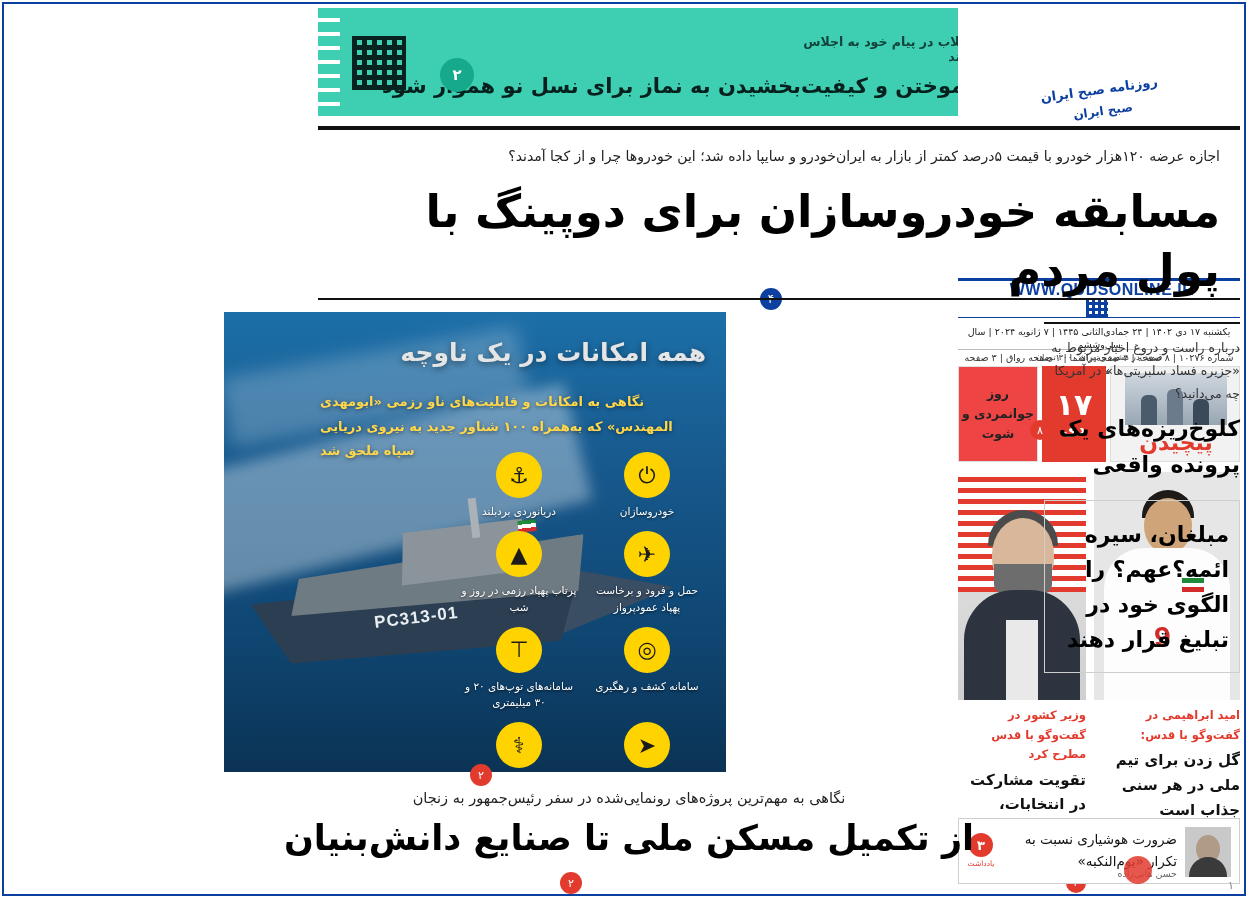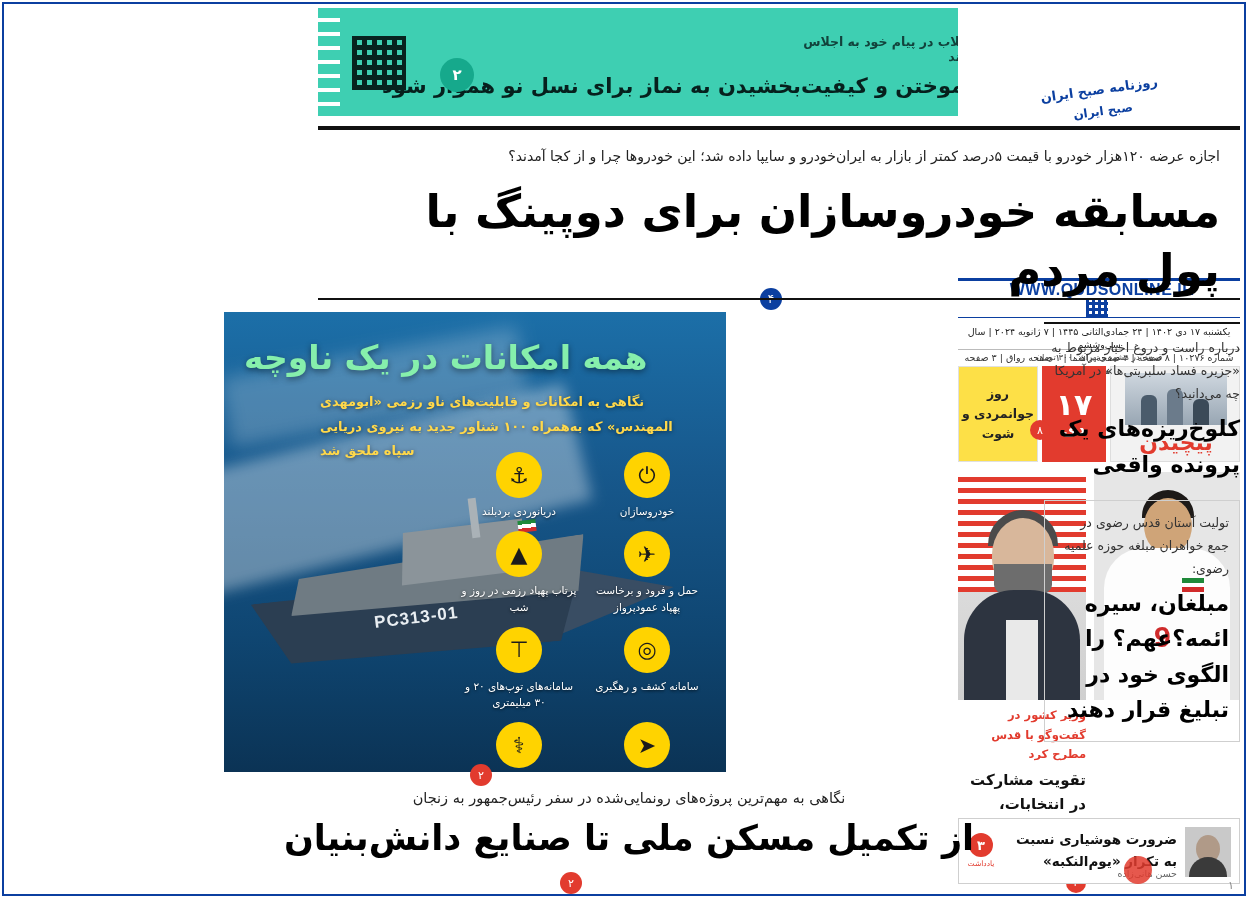--- a/index.html
+++ b/index.html
@@ -145,21 +145,21 @@
   }
   .day-box {
     position: absolute; top: 366px; left: 1042px; width: 64px; height: 96px;
     background: #e23b2e; color: #fff;
     display: flex; flex-direction: column; align-items: center; justify-content: center;
   }
   .day-box .num { font-size: 30px; font-weight: bold; line-height: 1; }
   .day-box .mon { font-size: 16px; font-weight: bold; text-align: center; }
   .rooz-box {
     position: absolute; top: 366px; left: 958px; width: 80px; height: 96px;
-    background: #fde047; border: 1px solid #e0e0e0;
+    background: #ef4444; border: 1px solid #e0e0e0;
     display: flex; flex-direction: column; align-items: center; justify-content: center;
     text-align: center; font-size: 12.5px; font-weight: bold; color: #222; line-height: 1.6;
   }
 
   .photo-minister {
     position: absolute; top: 472px; left: 958px; width: 128px; height: 228px;
     background: linear-gradient(180deg,#e8e8e8 0%,#cfcfcf 100%);
     overflow: hidden;
   }
   .stripes {
@@ -234,21 +234,21 @@
     border: 1px solid #cfcfcf; background: #fff;
   }
   .bb-photo {
     position: absolute; top: 8px; right: 8px; width: 46px; height: 50px;
     background: #c9c9c9; overflow: hidden;
   }
   .bb-photo .h { position:absolute; top:8px; left:11px; width:24px; height:28px; background:#b09a88; border-radius:50%; }
   .bb-photo .b { position:absolute; bottom:0; left:4px; width:38px; height:20px; background:#3a3a3a; border-radius:20px 20px 0 0;}
   .bb-text {
     position: absolute; top: 10px; right: 62px; left: 56px; text-align: right;
-    font-size: 13.5px; font-weight: bold; color: #111; line-height: 1.6;
+    font-size: 13.5px; font-weight: normal; color: #111; line-height: 1.6;
   }
   .bb-author {
     position: absolute; bottom: 4px; right: 62px; font-size: 9.5px; color: #666;
   }
   .bb-badge {
     position: absolute; top: 14px; left: 10px; width: 24px; height: 24px;
     border-radius: 50%; background: #e23b2e; color: #fff; font-size: 13px; font-weight: bold;
     display: flex; align-items: center; justify-content: center;
   }
   .bb-badge-label {
@@ -344,22 +344,22 @@
     color: #e9eef2; font-size: 17px; font-weight: bold; letter-spacing: 1px;
     transform: rotate(-7deg);
     font-family: "Liberation Sans", sans-serif;
   }
   .ship-flag {
     position: absolute; left: 294px; top: 208px; width: 18px; height: 12px;
     background: linear-gradient(#1f8a3a 33%,#ffffff 33% 66%,#d12b2b 66%);
     transform: rotate(-7deg);
   }
   .feature-title {
-    position: absolute; top: 26px; right: 20px; left: 20px; text-align: left;
-    font-size: 33px; font-weight: bold; color: #86efac; direction: rtl;
+    position: absolute; top: 26px; right: 20px; left: 20px; text-align: right;
+    font-size: 25px; font-weight: bold; color: #e5e5e5; direction: rtl;
     text-shadow: 0 2px 6px rgba(0,0,0,.45);
   }
   .feature-sub {
     position: absolute; top: 78px; right: 20px; left: 96px; text-align: left;
     font-size: 13px; color: #ffd84a; direction: rtl; line-height: 1.9; font-weight: bold;
     text-shadow: 0 1px 4px rgba(0,0,0,.5);
   }
   .icon-grid {
     position: absolute; top: 140px; right: 18px; width: 250px;
     display: grid; grid-template-columns: 1fr 1fr; gap: 12px 6px;
@@ -477,20 +477,25 @@
     <div class="player-body"></div>
     <div class="player-flag"></div>
     <div class="player-num">9</div>
   </div>
 
   <div class="right-headline-a">
     <div class="rh-kicker">وزیر کشور در گفت‌وگو با قدس مطرح کرد</div>
     <div class="rh-title">تقویت مشارکت در انتخابات، نقطه مشترک احزاب</div>
     <div class="rh-badge">۲</div>
   </div>
+  <div class="right-headline-b">
+    <div class="rh-kicker">امید ابراهیمی در گفت‌وگو با قدس:</div>
+    <div class="rh-title">گل زدن برای تیم ملی در هر سنی جذاب است</div>
+    <div class="rh-badge">۷</div>
+  </div>
 
   <div class="bottom-box">
     <div class="bb-photo">
         <div class="h"></div>
         <div class="b"></div>
       </div>
     <div class="bb-text">ضرورت هوشیاری نسبت به تکرار «یوم‌النکبه»</div>
     <div class="bb-author">حسن هانی‌زاده</div>
     <div class="bb-badge">۳</div>
     <div class="bb-badge-label">یادداشت</div>
@@ -503,21 +508,20 @@
   <div class="rule-mid"></div>
 
   <div class="sidebar">
     <div class="sb-divider"></div>
     <div class="sb-block">
       <div class="sb-kicker">درباره راست و دروغ اخبار مربوط به «جزیره فساد سلبریتی‌ها» در آمریکا چه می‌دانید؟</div>
       <div class="sb-title small">کلوخ‌ریزه‌های یک پرونده واقعی</div>
       <div class="sb-badge" style="left:-14px; top:84px;">۸</div>
     </div>
     <div class="sb-quote-box">
-      <div class="sb-kicker">تولیت آستان قدس رضوی در جمع خواهران مبلغه حوزه علمیه رضوی:</div>
       <div class="sb-title small">مبلغان، سیره ائمه؟عهم؟ را الگوی خود در تبلیغ قرار دهند</div>
     </div>
   </div>
 
   <div class="feature">
     <div class="sea"></div>
     <div class="wake2"></div>
     <div class="wake"></div>
     <div class="ship-bow"></div>
     <div class="ship-hull"></div>

